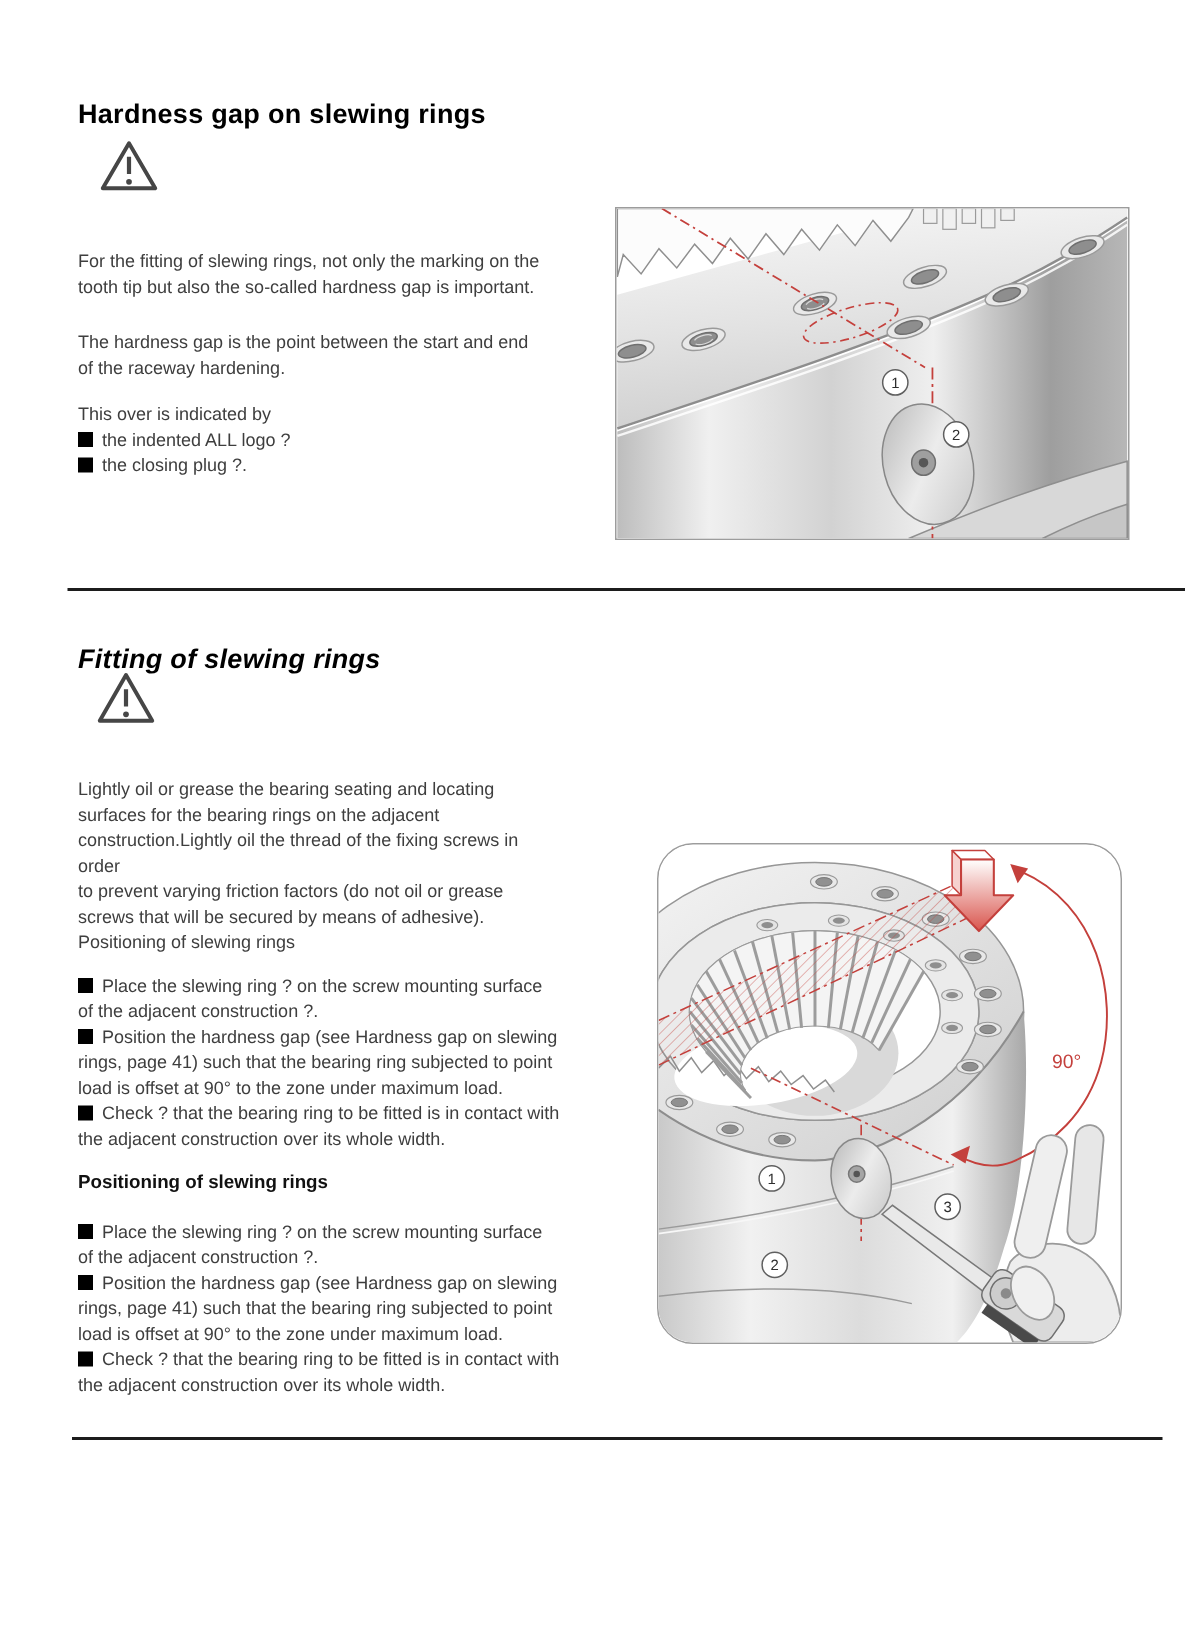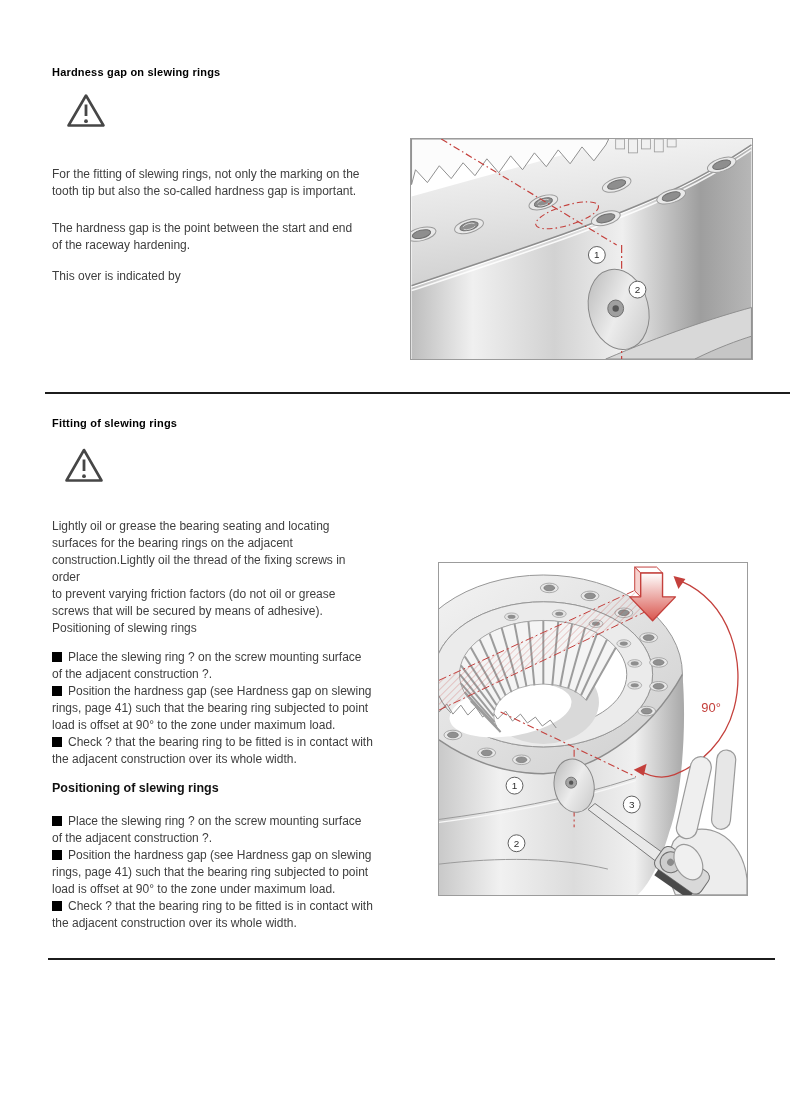--- a/index.html
+++ b/index.html
@@ -3,21 +3,21 @@
 <meta charset="utf-8">
 <style>
   * { margin:0; padding:0; box-sizing:border-box; }
   html,body { background:#ffffff; }
   .page {
     position:relative; width:800px; height:1095px; background:#ffffff;
     font-family:"Liberation Sans","DejaVu Sans",sans-serif; color:#3e3e3e;
     overflow:hidden;
   }
   .h-title {
-    position:absolute; left:52px; font-size:11px; font-weight:bold;
+    position:absolute; left:52px; font-size:18px; font-weight:bold;
     color:#000; letter-spacing:0.2px; white-space:nowrap;
   }
   .warn { position:absolute; }
   .col { position:absolute; left:52px; font-size:12px; line-height:17px; }
   .col p { white-space:pre-line; }
   .bullet { margin:0; }
   .bsq {
     display:inline-block; width:10px; height:10px; background:#000;
     margin-right:6px; vertical-align:-1px;
   }
@@ -150,35 +150,39 @@
       </g>
     </svg>
   </div>
 
   <div class="col" style="top:166px; width:362px;">
     <p style="margin-bottom:16px;">For the fitting of slewing rings, not only the marking on the
 tooth tip but also the so-called hardness gap is important.</p>
     <p style="margin-bottom:14px;margin-top:20px;">The hardness gap is the point between the start and end
 of the raceway hardening.</p>
     <p>This over is indicated by</p>
+    <div>
+      <div class="bullet"><span class="bsq"></span><span class="btext">the indented ALL logo ?</span></div>
+      <div class="bullet"><span class="bsq"></span><span class="btext">the closing plug ?.</span></div>
+    </div>
   </div>
 
   <div class="divider" style="left:45px; top:392px; width:745px;"></div>
 
-  <h1 class="h-title" style="top:417px;">Fitting of slewing rings</h1>
+  <h1 class="h-title" style="top:429px;font-style:italic;">Fitting of slewing rings</h1>
 
   <div class="warn" style="left:64px; top:446px;">
     <svg width="40" height="38" viewBox="0 0 40 38">
       <path d="M20,4 L37.5,34.5 L2.5,34.5 Z" fill="none" stroke="#464646" stroke-width="2.6" stroke-linejoin="round"></path>
       <path d="M20,13.5 L20,25" stroke="#464646" stroke-width="2.8"></path>
       <circle cx="20" cy="30.2" r="1.9" fill="#464646"></circle>
     </svg>
   </div>
 
-  <div class="figure" style="left:438px; top:562px; width:310px; height:334px;">
+  <div class="figure" style="left:438px; top:562px; width:310px; height:334px;border-radius:24px;">
     <svg width="308" height="332" viewBox="0 0 310 334">
       <defs>
         <linearGradient id="f2flange" x1="0" y1="0" x2="1" y2="1">
           <stop offset="0" stop-color="#f5f5f5"></stop>
             <stop offset="0.6" stop-color="#dedede"></stop>
             <stop offset="1" stop-color="#cdcdcd"></stop>
         </linearGradient>
         <linearGradient id="f2wall" x1="0" y1="0" x2="1" y2="0">
           <stop offset="0" stop-color="#c9c9c9"></stop>
             <stop offset="0.25" stop-color="#f1f1f1"></stop>

